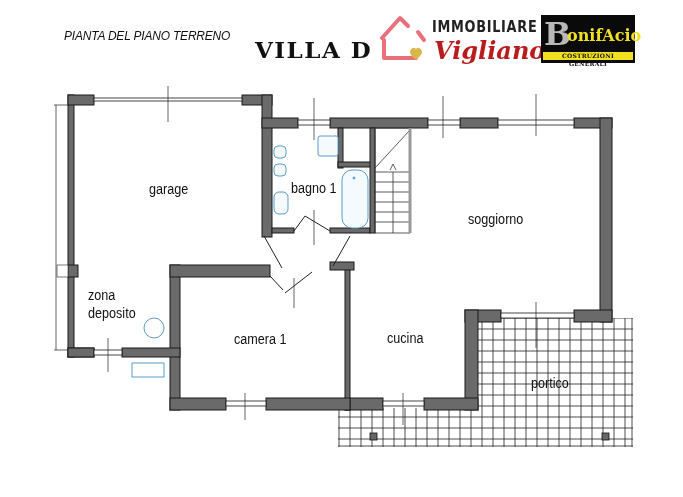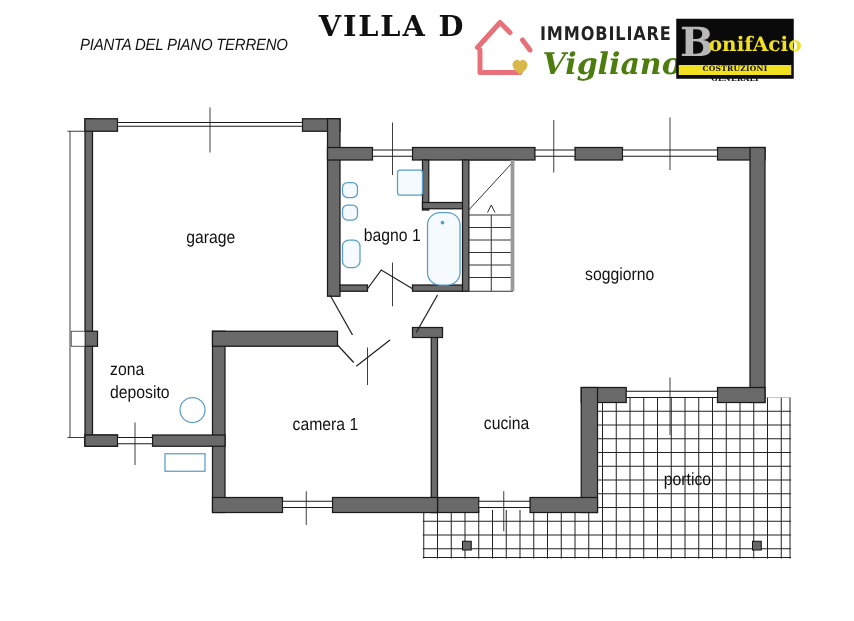--- a/index.html
+++ b/index.html
@@ -1,21 +1,21 @@
 <!DOCTYPE html>
 <html><head>
 <meta charset="utf-8">
 <style>
   html, body { margin: 0; padding: 0; background: #ffffff; }
   body { width: 683px; height: 497px; position: relative; overflow: hidden; font-family: "Liberation Sans", sans-serif; }
   .title-sub { position: absolute; left: 64px; top: 28px; font-family: "Liberation Sans", sans-serif; font-style: italic; font-size: 13px; color: #111; letter-spacing: -0.2px; transform: scaleX(0.92); transform-origin: left; }
-  .title-main { position: absolute; left: 255px; top: 8px; font-family: "DejaVu Serif", serif; font-weight: bold; font-size: 23px; color: #111; letter-spacing: 1.5px; }
+  .title-main { position: absolute; left: 255px; top: 36px; font-family: "DejaVu Serif", serif; font-weight: bold; font-size: 23px; color: #111; letter-spacing: 1.5px; }
   .logo-imm { position: absolute; left: 376px; top: 8px; width: 160px; height: 62px; font-weight: bold; }
   .logo-imm .name1 { position: absolute; left: 56px; top: 10px; font-family: "DejaVu Sans", sans-serif; font-size: 15px; color: #222; letter-spacing: 0.8px; transform: scaleX(0.86); transform-origin: left; }
-  .logo-imm .name2 { position: absolute; left: 58px; top: 28px; font-family: "DejaVu Serif", serif; font-style: italic; font-size: 24px; color: #4d7c0f; }
+  .logo-imm .name2 { position: absolute; left: 58px; top: 28px; font-family: "DejaVu Serif", serif; font-style: italic; font-size: 24px; color: #b91c1c; }
   .logo-bon { position: absolute; left: 541px; top: 15px; width: 94px; height: 48px; background: #0a0a0a; }
   .logo-bon .b-big { position: absolute; left: 3px; top: 0px; font-family: "DejaVu Serif", serif; font-size: 32px; font-weight: bold; color: #b8b8b8; }
   .logo-bon .b-rest { position: absolute; left: 26px; top: 11px; font-family: "DejaVu Serif", serif; font-size: 16px; font-weight: bold; color: #f0e020; }
   .logo-bon .b-strip { position: absolute; left: 2px; top: 37px; width: 90px; height: 8px; background: #f0e020; color: #111; font-family: "DejaVu Serif", serif; font-size: 6px; line-height: 8px; text-align: center; font-weight: bold; letter-spacing: 0.2px; }
   svg.plan { position: absolute; left: 0; top: 0; }
   .room-label { position: absolute; font-family: "Liberation Sans", sans-serif; font-size: 14px; color: #111; transform: scaleX(0.9); transform-origin: left; white-space: nowrap; }
 </style>
 </head>
 <body>
 

